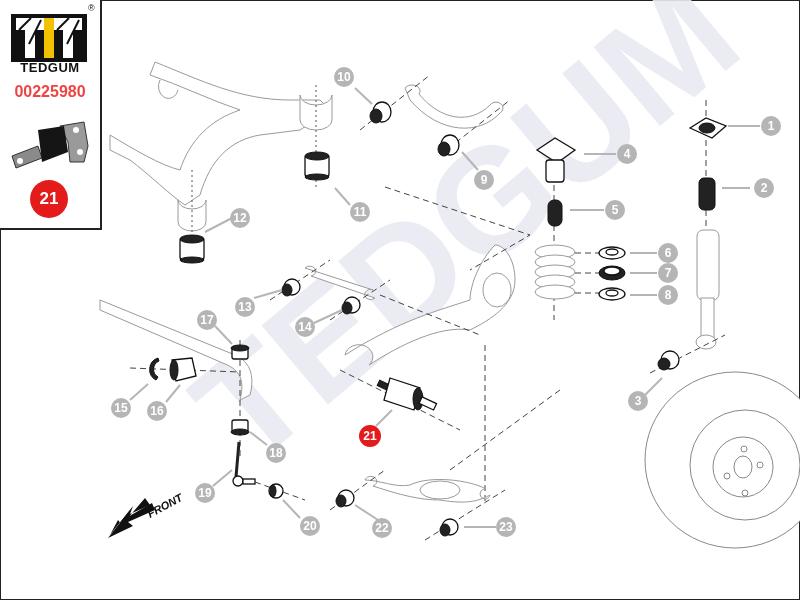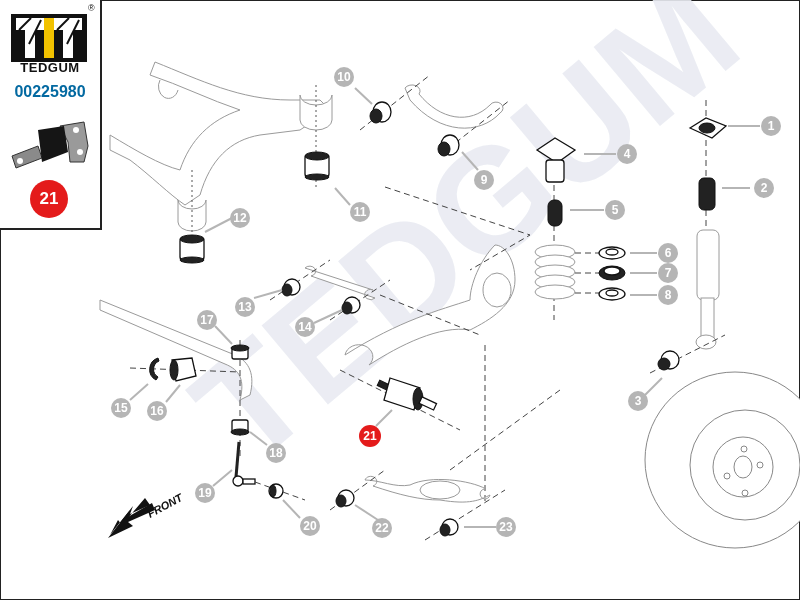--- a/index.html
+++ b/index.html
@@ -2,21 +2,21 @@
 <html><head>
 <meta charset="utf-8">
 <style>
   html, body { margin:0; padding:0; background:#ffffff; }
   body { width:800px; height:600px; position:relative; overflow:hidden; font-family:"Liberation Sans", sans-serif; }
   #frame { position:absolute; left:0; top:0; width:798px; height:598px; border:1px solid #222; box-sizing:content-box; }
   #sidebar { position:absolute; left:0; top:0; width:100px; height:228px; border-right:2px solid #222; border-bottom:2px solid #222; background:#fff; }
   #logo { position:absolute; left:11px; top:10px; width:76px; height:56px; }
   #brand { position:absolute; left:0; width:100px; top:60px; text-align:center; font-weight:bold; font-size:13px; letter-spacing:0.5px; color:#111; }
   #reg { position:absolute; left:88px; top:3px; font-size:9px; color:#111; }
-  #part-no { position:absolute; left:0; width:100px; top:83px; text-align:center; font-weight:bold; font-size:16px; color:#0369a1; }
+  #part-no { position:absolute; left:0; width:100px; top:83px; text-align:center; font-weight:bold; font-size:16px; color:#ef4444; }
   #thumb { position:absolute; left:8px; top:118px; width:86px; height:56px; }
   #sel-badge { position:absolute; left:30px; top:180px; width:38px; height:38px; border-radius:50%; background:#e41b1b; color:#fff; font-weight:bold; font-size:17px; text-align:center; line-height:38px; }
   #diagram { position:absolute; left:0; top:0; width:800px; height:600px; }
   .callout { font-family:"Liberation Sans", sans-serif; font-weight:bold; font-size:12px; fill:#fff; text-anchor:middle; dominant-baseline:central; }
   .bubble { fill:#b5b5b5; }
   .bubble-sel { fill:#e41b1b; }
   .lead { stroke:#b5b5b5; stroke-width:2; fill:none; }
   .part { fill:#fff; stroke:#111; stroke-width:1.3; }
   .partdark { fill:#222; stroke:#111; stroke-width:1; }
   .frame-line { fill:#fff; stroke:#9a9a9a; stroke-width:1; }

